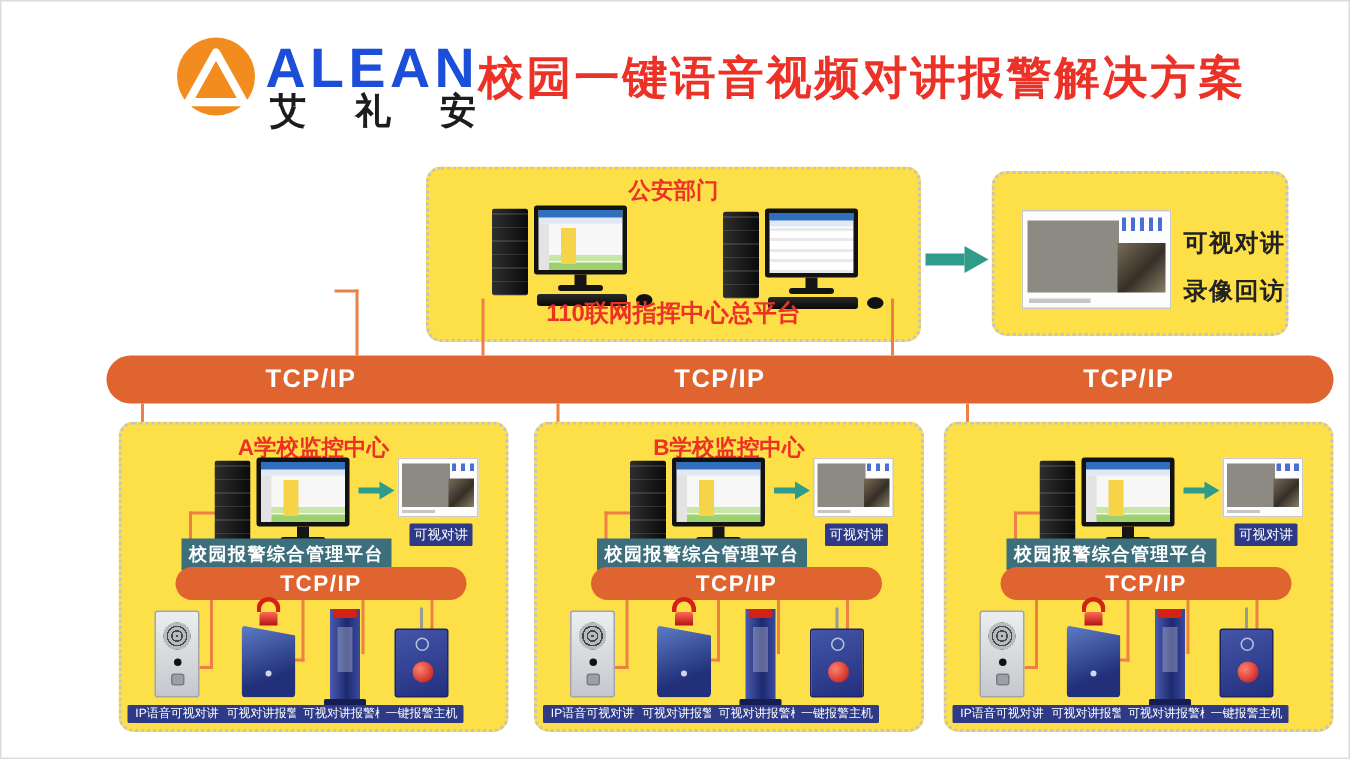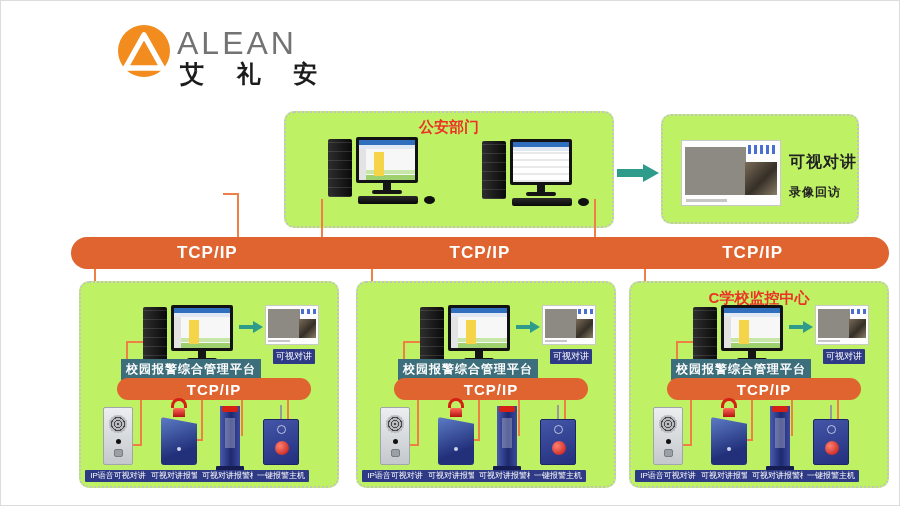--- a/index.html
+++ b/index.html
@@ -5,28 +5,28 @@
   :root{
     --orange:#E06430; --orange-line:#EE8046; --red:#EC3227;
     --teal-arrow:#2F9B8A; --navy-label:#2E3A86; --platform-bg:#3C6E7B;
     --logo-orange:#F28C1E;
   }
   *{margin:0;padding:0;box-sizing:border-box}
   body{background:#eee;font-family:"Liberation Sans",sans-serif}
   .page{position:relative;width:900px;height:506px;background:#fff;margin:0 auto;
         border:1px solid #dcdcdc;overflow:hidden}
   .abs{position:absolute}
-  .dashbox{position:absolute;border:2px dotted #c3c3c3;border-radius:10px;background:#bef264}
+  .dashbox{position:absolute;border:2px dotted #c3c3c3;border-radius:10px;background:#fde047}
   .cline{position:absolute;background:var(--orange-line)}
   .bar{position:absolute;background:var(--orange);color:#fff;font-weight:bold;
        display:flex;align-items:center;border-radius:16px}
   .bar-main{left:70px;top:236px;width:818px;height:32px;font-size:17px;justify-content:space-around;letter-spacing:1px}
   .bar-sm{left:36px;top:95px;width:194px;height:22px;font-size:15px;justify-content:center;border-radius:11px;letter-spacing:1px}
   
-  .brand-name{position:absolute;left:176px;top:24px;font-size:32px;font-weight:400;color:#737373;letter-spacing:3px}
+  .brand-name{position:absolute;left:176px;top:24px;font-size:37px;font-weight:700;color:#1d4ed8;letter-spacing:3px}
   .brand-cn{position:absolute;left:179px;top:57px;font-size:24px;font-weight:700;color:#1c1c1c;letter-spacing:13px}
   .page-title{position:absolute;left:318px;top:31px;font-size:30px;font-weight:700;color:var(--red);letter-spacing:2px}
   
   .pc{position:absolute;width:110px;height:70px}
   .pc-tower{position:absolute;left:0;top:2px;width:24px;height:58px;border-radius:2px;
     background:repeating-linear-gradient(0deg,rgba(255,255,255,.12) 0 1px,transparent 1px 9px),
                linear-gradient(90deg,#2e2e2e,#0a0a0a)}
   .pc-screen{position:absolute;left:28px;top:0;width:62px;height:46px;border:3px solid #121212;border-radius:2px;
     background:linear-gradient(#2f6fbe,#2f6fbe) 0 0/100% 5px no-repeat,
                linear-gradient(#dfe8f3,#dfe8f3) 0 5px/100% 4px no-repeat,
@@ -106,20 +106,21 @@
 <body>
 
 <div class="page">
 
   <svg class="abs" style="left:116px;top:23px" width="54" height="54" viewBox="0 0 54 54">
     <circle cx="27" cy="27" r="26" fill="#F28C1E"></circle>
     <path d="M27 11 L45.5 44 L8.5 44 Z" fill="none" stroke="#fff" stroke-width="5.5" stroke-linejoin="round"></path>
   </svg>
   <div class="brand-name">ALEAN</div>
   <div class="brand-cn">艾 礼 安</div>
+  <div class="page-title">校园一键语音视频对讲报警解决方案</div>
 
 
   <div class="dashbox" style="left:283px;top:110px;width:330px;height:117px">
     <div class="red-label" style="left:0;top:5px;width:100%;text-align:center;font-size:15px">公安部门</div>
     <div class="pc" style="left:42px;top:24px">
       <div class="pc-tower"></div>
       <div class="pc-screen"></div>
       <div class="pc-stand"></div>
       <div class="pc-base"></div>
       <div class="pc-kb"></div>
@@ -129,36 +130,37 @@
       <div class="pc-tower"></div>
       <div class="pc-screen" style="background:
           linear-gradient(#2f6fbe,#2f6fbe) 0 0/100% 5px no-repeat,
           linear-gradient(#dfe8f3,#dfe8f3) 0 5px/100% 4px no-repeat,
           repeating-linear-gradient(0deg,#e9e9e9 0 2px,#ffffff 2px 7px)"></div>
       <div class="pc-stand"></div>
       <div class="pc-base"></div>
       <div class="pc-kb"></div>
       <div class="pc-mouse"></div>
     </div>
+    <div class="red-label" style="left:0;bottom:6px;width:100%;text-align:center;font-size:16px">110联网指挥中心总平台</div>
   </div>
 
   <div class="arrow arrow-lg">
     <div class="shaft"></div>
       <div class="tip"></div>
   </div>
 
   <div class="dashbox" style="left:660px;top:113px;width:198px;height:110px">
     <div class="shot" style="left:18px;top:24px;width:100px;height:66px">
       <div class="shot-gray"></div>
       <div class="shot-icons"></div>
       <div class="shot-video"></div>
       <div class="shot-foot"></div>
     </div>
     <div class="abs" style="left:126px;top:36px;font-size:16px;font-weight:700;color:#222;letter-spacing:1px">可视对讲</div>
-    <div class="abs" style="left:126px;top:68px;font-size:12px;font-weight:700;color:#222;letter-spacing:1px">录像回访</div>
+    <div class="abs" style="left:126px;top:68px;font-size:16px;font-weight:700;color:#222;letter-spacing:1px">录像回访</div>
   </div>
 
   <div class="cline" style="left:222px;top:192px;width:16px;height:2px"></div>
   <div class="cline" style="left:236px;top:192px;width:2px;height:44px"></div>
   <div class="cline" style="left:320px;top:198px;width:2px;height:38px"></div>
   <div class="cline" style="left:593px;top:198px;width:2px;height:38px"></div>
 
   <div class="bar bar-main">
     <span>TCP/IP</span>
     <span>TCP/IP</span>
@@ -166,20 +168,21 @@
   </div>
 
   <div class="cline" style="left:93px;top:268px;width:2px;height:116px"></div>
   <div class="cline" style="left:93px;top:382px;width:23px;height:2px"></div>
   <div class="cline" style="left:370px;top:268px;width:2px;height:116px"></div>
   <div class="cline" style="left:370px;top:382px;width:23px;height:2px"></div>
   <div class="cline" style="left:643px;top:268px;width:2px;height:116px"></div>
   <div class="cline" style="left:643px;top:382px;width:23px;height:2px"></div>
 
   <div class="dashbox school" style="left:78px">
+    <div class="school-title">A学校监控中心</div>
     <div class="cline" style="left:45px;top:58px;width:19px;height:2px"></div>
     <div class="cline" style="left:45px;top:58px;width:2px;height:39px"></div>
     <div class="pc" style="left:62px;top:22px">
       <div class="pc-tower"></div>
       <div class="pc-screen"></div>
       <div class="pc-stand"></div>
       <div class="pc-base"></div>
       <div class="pc-kb"></div>
       <div class="pc-mouse"></div>
     </div>
@@ -224,20 +227,21 @@
       <div class="dev4-logo"></div>
       <div class="dev4-btn"></div>
     </div>
     <div class="devlabel" style="left:4px;width:66px">IP语音可视对讲</div>
     <div class="devlabel" style="left:65px;width:66px">可视对讲报警箱</div>
     <div class="devlabel" style="left:116px;width:66px">可视对讲报警柱</div>
     <div class="devlabel" style="left:172px;width:56px">一键报警主机</div>
   </div>
 
   <div class="dashbox school" style="left:355px">
+    <div class="school-title">B学校监控中心</div>
     <div class="cline" style="left:45px;top:58px;width:19px;height:2px"></div>
     <div class="cline" style="left:45px;top:58px;width:2px;height:39px"></div>
     <div class="pc" style="left:62px;top:22px">
       <div class="pc-tower"></div>
       <div class="pc-screen"></div>
       <div class="pc-stand"></div>
       <div class="pc-base"></div>
       <div class="pc-kb"></div>
       <div class="pc-mouse"></div>
     </div>
@@ -282,21 +286,20 @@
       <div class="dev4-logo"></div>
       <div class="dev4-btn"></div>
     </div>
     <div class="devlabel" style="left:4px;width:66px">IP语音可视对讲</div>
     <div class="devlabel" style="left:65px;width:66px">可视对讲报警箱</div>
     <div class="devlabel" style="left:116px;width:66px">可视对讲报警柱</div>
     <div class="devlabel" style="left:172px;width:56px">一键报警主机</div>
   </div>
 
   <div class="dashbox school" style="left:628px">
-    <div class="school-title">C学校监控中心</div>
     <div class="cline" style="left:45px;top:58px;width:19px;height:2px"></div>
     <div class="cline" style="left:45px;top:58px;width:2px;height:39px"></div>
     <div class="pc" style="left:62px;top:22px">
       <div class="pc-tower"></div>
       <div class="pc-screen"></div>
       <div class="pc-stand"></div>
       <div class="pc-base"></div>
       <div class="pc-kb"></div>
       <div class="pc-mouse"></div>
     </div>

